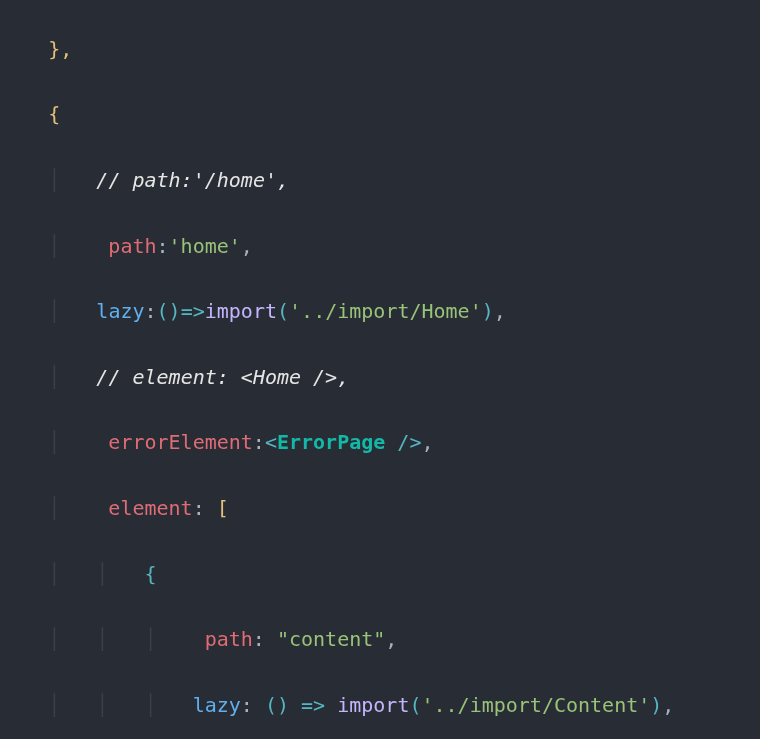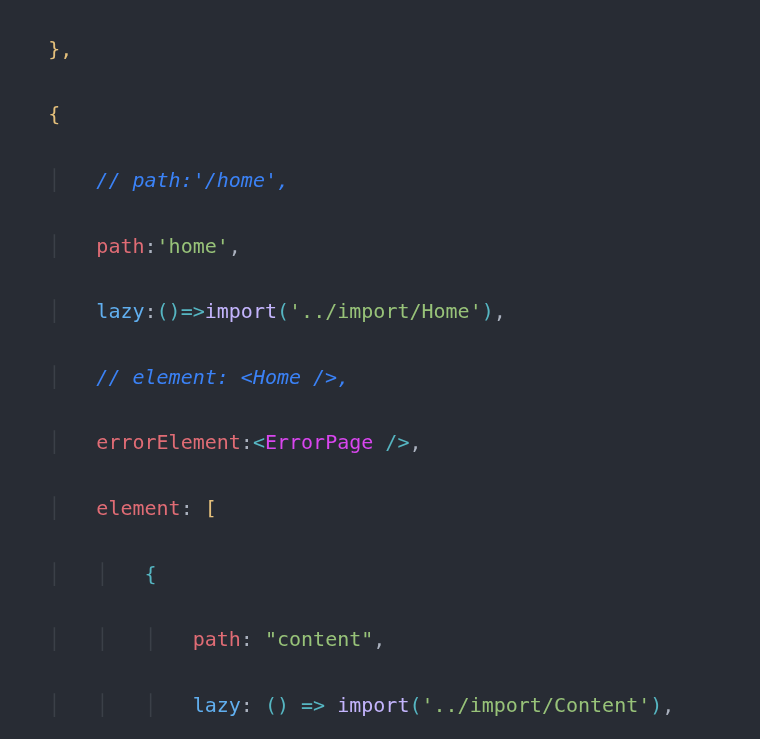--- a/index.html
+++ b/index.html
@@ -1,29 +1,29 @@
 <!DOCTYPE html>
 <html><head>
 <meta charset="utf-8">
 <style>
   * { margin: 0; padding: 0; box-sizing: border-box; }
   html, body { width: 760px; height: 739px; background: #282c34; font-family: "Consolas","Menlo","Monaco",monospace; font-size: 20px; line-height: 32.8px; color: #abb2bf; overflow: hidden; }
   .editor { position: relative; white-space: pre; padding: 0; margin: 0; }
   .line { position: relative; height: 32.8px; }
   .indent-guide { color: #3b4048; }
   
-  .c-cm { color:#3b82f6; font-style: italic; }       
-  .c-pr { color:#e06c75; }                            
+  .c-cm { color:#e5e5e5; font-style: italic; }       
+  .c-pr { color:#e06c75;margin-left:12px; }                            
   .c-kw { color:#c4b5fd; }                            
   .c-st { color:#98c379; }                            
   .c-pn { color:#abb2bf; }                            
   .c-py { color:#e5c07b; }                            
   .c-pb { color:#56b6c2; }                            
   .c-fn { color:#61afef;text-align:center; }                            
-  .c-cl { color:#d946ef; }                            
+  .c-cl { color:#14b8a6;font-weight:bold; }                            
 </style>
 </head>
 <body>
 
 <div class="editor">
 <div class="line"><span class="indent-guide">    </span><span class="c-py">},</span></div>
 <div class="line"><span class="indent-guide">    </span><span class="c-py">{</span></div>
 <div class="line"><span class="indent-guide">    </span><span class="indent-guide">│   </span><span class="c-cm">// path:'/home',</span></div>
 <div class="line"><span class="indent-guide">    </span><span class="indent-guide">│   </span><span class="c-pr">path</span><span class="c-pn">:</span><span class="c-st">'home'</span><span class="c-pn">,</span></div>
 <div class="line"><span class="indent-guide">    </span><span class="indent-guide">│   </span><span class="c-fn">lazy</span><span class="c-pn">:</span><span class="c-pb">()</span><span class="c-pb">=&gt;</span><span class="c-kw">import</span><span class="c-pb">(</span><span class="c-st">'../import/Home'</span><span class="c-pb">)</span><span class="c-pn">,</span></div>

